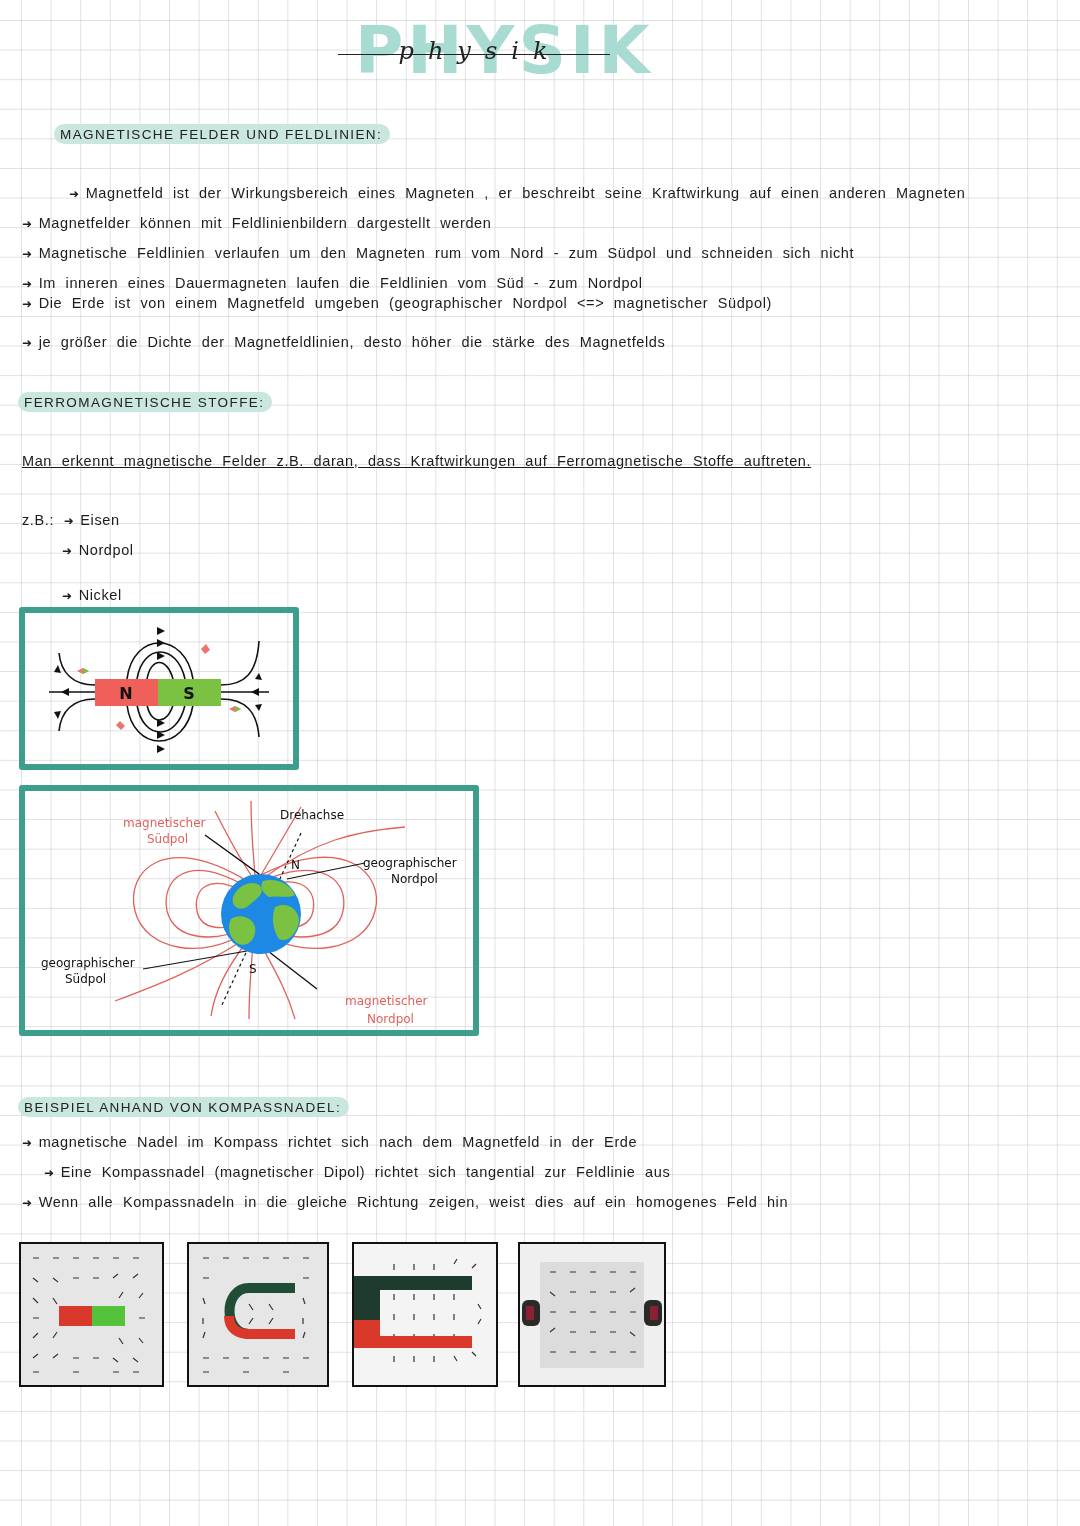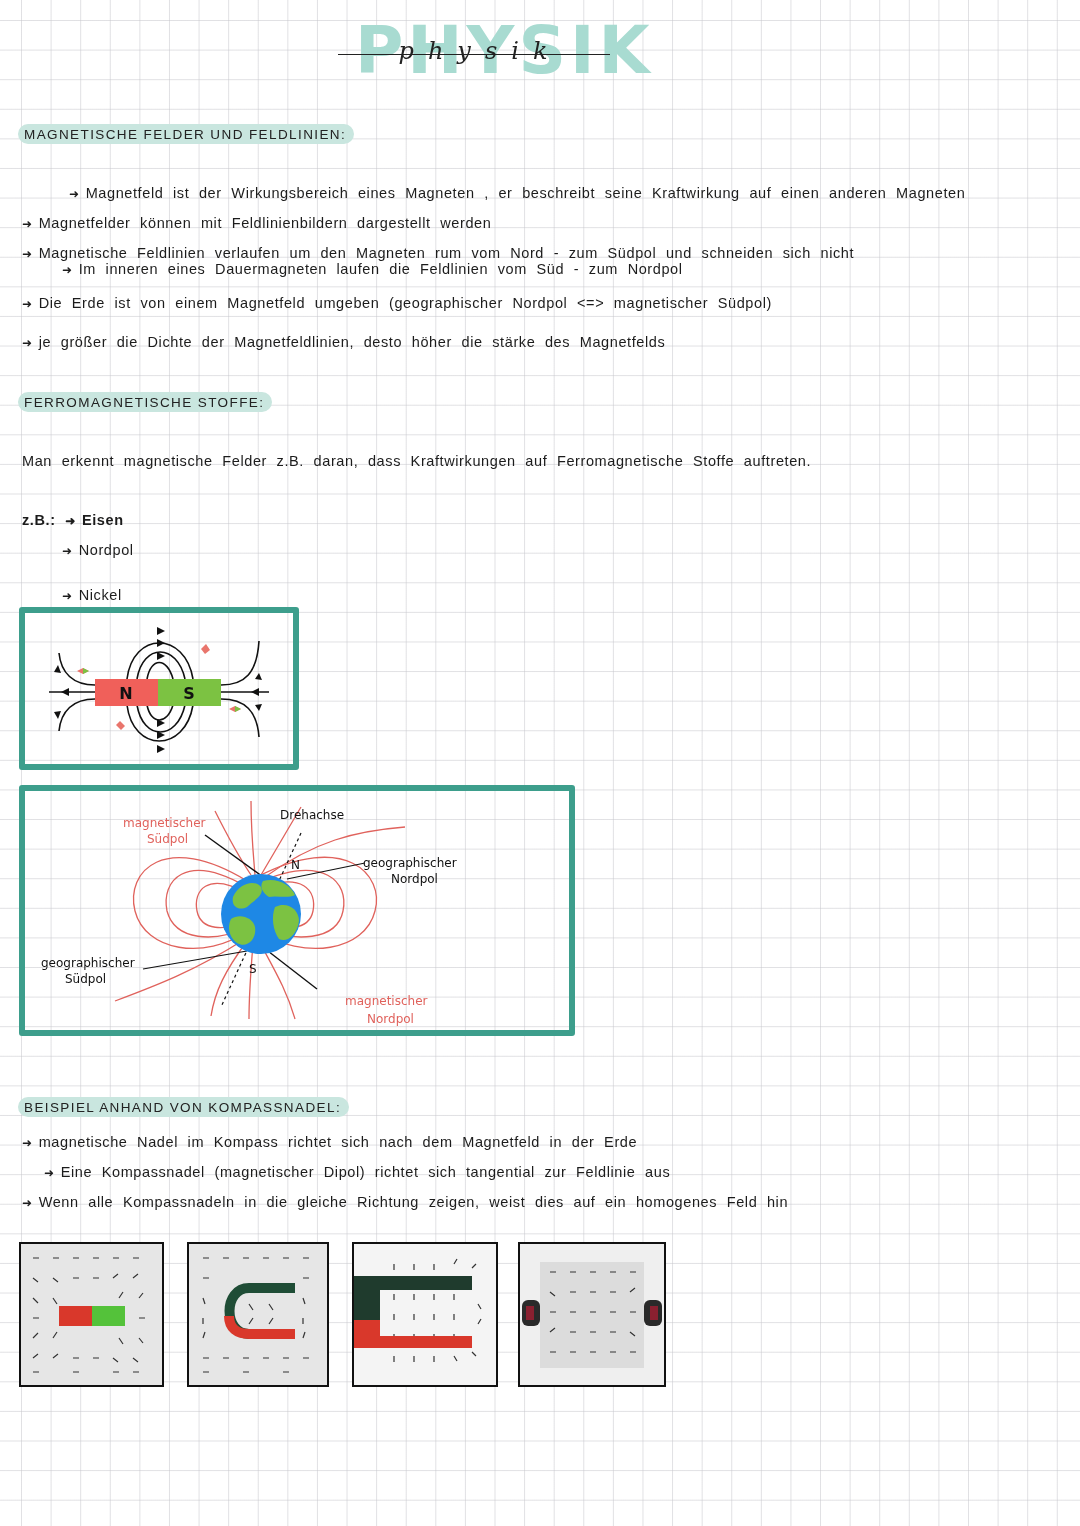--- a/index.html
+++ b/index.html
@@ -47,32 +47,32 @@
 </style>
 </head>
 <body>
 
 <div class="abs title-wrap">
   <div class="title-big">PHYSIK</div>
   <div class="title-line"></div>
   <div class="title-script">physik</div>
 </div>
 
-<div class="heading" style="top:124px;">MAGNETISCHE FELDER UND FELDLINIEN:</div>
+<div class="heading" style="top:124px;margin-left:36px;">MAGNETISCHE FELDER UND FELDLINIEN:</div>
 
 <div class="line" style="top:185px;margin-left:47px;"><span class="arrow">➜</span><span>Magnetfeld ist der Wirkungsbereich eines Magneten , er beschreibt seine Kraftwirkung auf einen anderen Magneten</span></div>
 <div class="line" style="top:215px;"><span class="arrow">➜</span><span>Magnetfelder können mit Feldlinienbildern dargestellt werden</span></div>
 <div class="line" style="top:245px;"><span class="arrow">➜</span><span>Magnetische Feldlinien verlaufen um den Magneten rum vom Nord - zum Südpol und schneiden sich nicht</span></div>
-<div class="line" style="top:261px;margin-left:40px;"><span class="arrow">➜</span><span>Im inneren eines Dauermagneten laufen die Feldlinien vom Süd - zum Nordpol</span></div>
+<div class="line" style="top:275px;"><span class="arrow">➜</span><span>Im inneren eines Dauermagneten laufen die Feldlinien vom Süd - zum Nordpol</span></div>
 <div class="line" style="top:295px;"><span class="arrow">➜</span><span>Die Erde ist von einem Magnetfeld umgeben (geographischer Nordpol &lt;=&gt; magnetischer Südpol)</span></div>
 <div class="line" style="top:334px;"><span class="arrow">➜</span><span>je größer die Dichte der Magnetfeldlinien, desto höher die stärke des Magnetfelds</span></div>
 
 <div class="heading" style="top:392px;">FERROMAGNETISCHE STOFFE:</div>
-<div class="line" style="top:453px;">Man erkennt magnetische Felder z.B. daran, dass Kraftwirkungen auf Ferromagnetische Stoffe auftreten.</div>
-<div class="line" style="top:512px;font-weight:bold;"><span>z.B.:</span> <span class="arrow">➜</span><span>Eisen</span></div>
+<div class="line" style="top:453px;text-decoration:underline;">Man erkennt magnetische Felder z.B. daran, dass Kraftwirkungen auf Ferromagnetische Stoffe auftreten.</div>
+<div class="line" style="top:512px;"><span>z.B.:</span> <span class="arrow">➜</span><span>Eisen</span></div>
 <div class="line" style="top:542px;left:62px;"><span class="arrow">➜</span><span>Nordpol</span></div>
 <div class="line" style="top:571px;left:62px;margin-top:16px;"><span class="arrow">➜</span><span>Nickel</span></div>
 
 <div class="frame" style="left:19px;top:607px;width:280px;height:163px;">
   <svg width="268" height="151" viewBox="0 0 268 151">
     <defs>
       <marker id="ah" markerWidth="8" markerHeight="8" refX="4" refY="4" orient="auto">
           <path d="M0,0 L8,4 L0,8 z" fill="#111"></path>
         </marker>
     </defs>
@@ -112,21 +112,21 @@
       <path d="M52,58 l6,-3 l6,3 l-6,3 z" fill="#e9756c"></path>
         <path d="M58,55 l6,3 l-6,3 z" fill="#7cc242"></path>
       <path d="M176,36 l5,-5 l4,6 l-5,4 z" fill="#e9756c"></path>
       <path d="M204,96 l6,-3 l6,3 l-6,3 z" fill="#e9756c"></path>
         <path d="M210,93 l6,3 l-6,3 z" fill="#7cc242"></path>
       <path d="M91,112 l4,-4 l5,5 l-4,4 z" fill="#e9756c"></path>
     </g>
   </svg>
 </div>
 
-<div class="frame" style="left:19px;top:785px;width:556px;height:251px;">
+<div class="frame" style="left:19px;top:785px;width:460px;height:251px;">
   <svg width="448" height="239" viewBox="0 0 448 239">
     <g fill="none" stroke="#e0625c" stroke-width="1.3">
       <path d="M222,90 C140,40 100,80 110,120 C120,160 180,170 222,140"></path>
       <path d="M222,96 C160,60 136,90 142,120 C150,150 190,152 222,136"></path>
       <path d="M222,102 C182,80 168,100 172,120 C176,140 200,140 222,130"></path>
       <path d="M232,86 C320,40 360,84 350,120 C340,160 280,170 232,140"></path>
       <path d="M232,92 C300,62 324,92 318,120 C312,150 270,152 232,136"></path>
       <path d="M232,98 C278,80 292,100 288,120 C284,140 260,140 232,130"></path>
       <path d="M226,84 C210,60 200,40 190,20"></path>
       <path d="M230,84 C228,60 226,40 226,10"></path>

